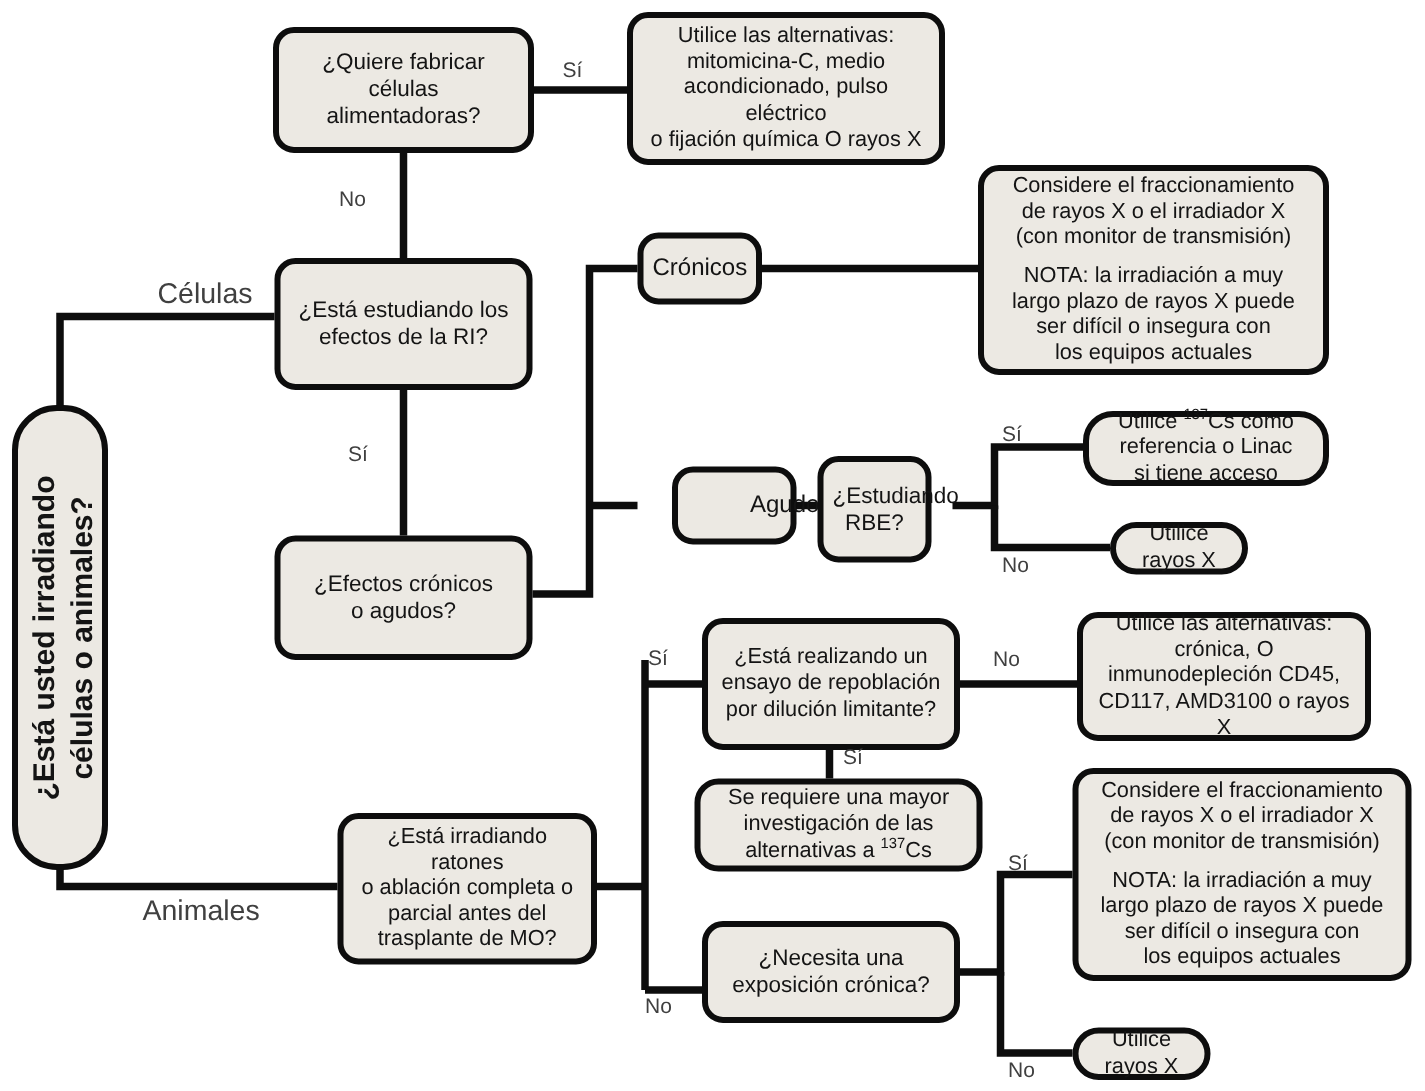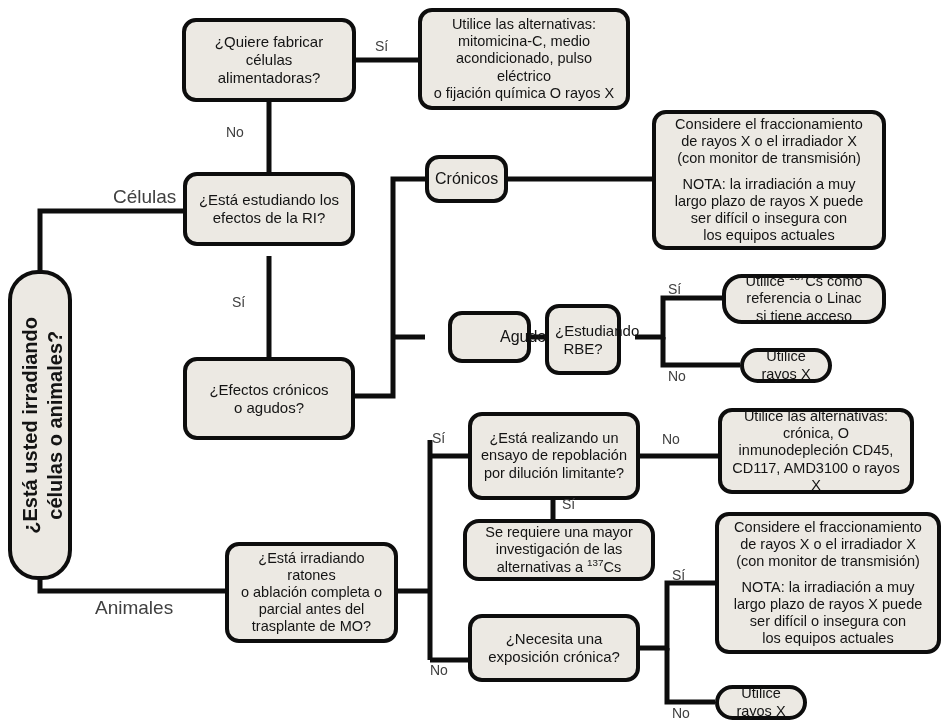--- a/index.html
+++ b/index.html
@@ -107,21 +107,21 @@
 
   <div class="node n-small" style="left:418px;top:8px;width:212px;height:102px;">
     <span class="txt">
       <span>Utilice las alternativas:</span><br>
       <span>mitomicina-C, medio</span><br>
       <span>acondicionado, pulso eléctrico</span><br>
       <span>o fijación química O rayos X</span>
     </span>
   </div>
 
-  <div class="node n-mid" style="left:183px;top:172px;width:172px;height:74px;">
+  <div class="node n-mid" style="left:183px;top:172px;width:172px;height:88px;">
     <span class="txt">
       <span>¿Está estudiando los</span><br>
       <span>efectos de la RI?</span>
     </span>
   </div>
 
   <div class="node n-mid" style="left:183px;top:357px;width:172px;height:83px;">
     <span class="txt">
       <span>¿Efectos crónicos</span><br>
       <span>o agudos?</span>
@@ -233,21 +233,21 @@
 
   <div class="node pill n-small" style="left:715px;top:685px;width:92px;height:35px;">
     <span class="txt">
       <span>Utilice</span><br>
       <span>rayos X</span>
     </span>
   </div>
 
   <div class="lbl" style="left:375px;top:38px;">Sí</div>
   <div class="lbl" style="left:226px;top:124px;">No</div>
-  <div class="lbl big" style="left:105px;top:186px;margin-left:8px;">Células</div>
+  <div class="lbl big" style="left:105px;top:186px;">Células</div>
   <div class="lbl big" style="left:95px;top:597px;">Animales</div>
   <div class="lbl" style="left:232px;top:294px;">Sí</div>
   <div class="lbl" style="left:668px;top:281px;">Sí</div>
   <div class="lbl" style="left:668px;top:368px;">No</div>
   <div class="lbl" style="left:432px;top:430px;">Sí</div>
   <div class="lbl" style="left:662px;top:431px;">No</div>
   <div class="lbl" style="left:562px;top:496px;">Sí</div>
   <div class="lbl" style="left:430px;top:662px;">No</div>
   <div class="lbl" style="left:672px;top:567px;">Sí</div>
   <div class="lbl" style="left:672px;top:705px;">No</div>

